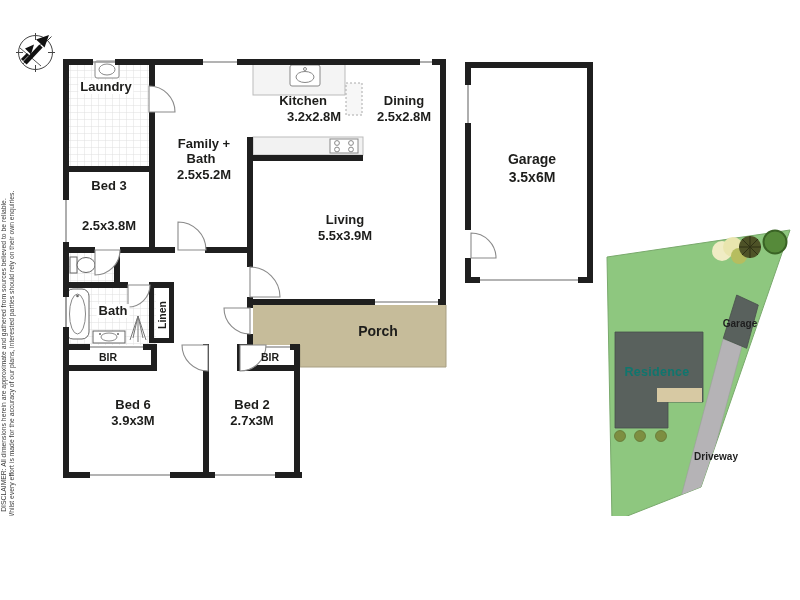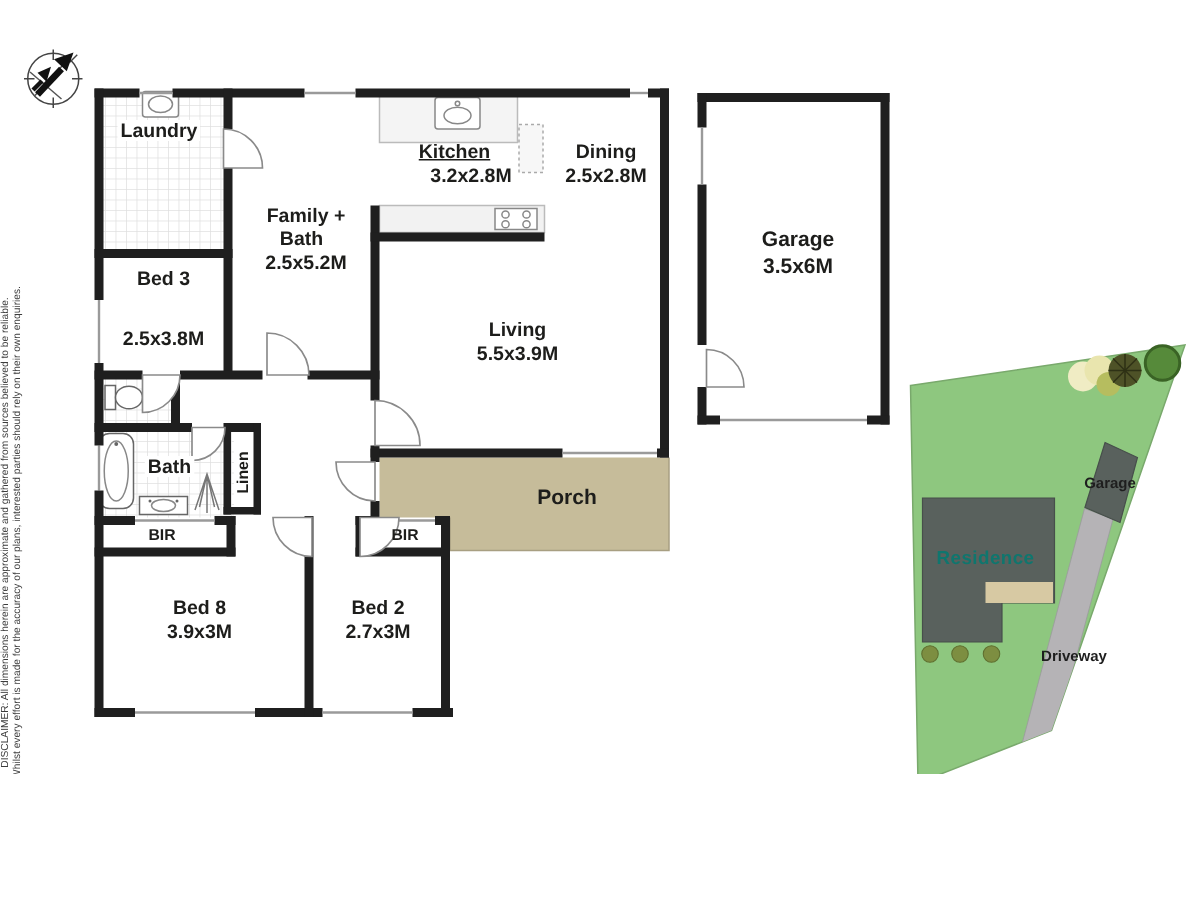--- a/index.html
+++ b/index.html
@@ -218,41 +218,41 @@
     </g>
   </g>
 </svg>
 
   <div class="lbl onTile" style="left:106px;top:87px;">Laundry</div>
   <div class="lbl" style="left:109px;top:186px;">Bed 3</div>
   <div class="lbl" style="left:109px;top:202px;margin-top:24px;">2.5x3.8M</div>
   <div class="lbl" style="left:204px;top:144px;">Family +</div>
   <div class="lbl" style="left:201px;top:159px;">Bath</div>
   <div class="lbl" style="left:204px;top:175px;">2.5x5.2M</div>
-  <div class="lbl" style="left:303px;top:101px;text-decoration:underline;">Kitchen</div>
+  <div class="lbl" style="left:303px;top:101px;">Kitchen</div>
   <div class="lbl" style="left:302px;top:117px;margin-left:12px;">3.2x2.8M</div>
   <div class="lbl" style="left:404px;top:101px;">Dining</div>
   <div class="lbl" style="left:404px;top:117px;">2.5x2.8M</div>
   <div class="lbl" style="left:345px;top:220px;">Living</div>
   <div class="lbl" style="left:345px;top:236px;">5.5x3.9M</div>
   <div class="lbl onTile" style="left:113px;top:311px;">Bath</div>
   <div class="lbl sm rot" style="left:162px;top:315px;">Linen</div>
   <div class="lbl sm" style="left:108px;top:357px;">BIR</div>
   <div class="lbl sm" style="left:270px;top:357px;">BIR</div>
-  <div class="lbl" style="left:133px;top:405px;">Bed 8</div>
+  <div class="lbl" style="left:133px;top:405px;">Bed 6</div>
   <div class="lbl" style="left:133px;top:421px;">3.9x3M</div>
   <div class="lbl" style="left:252px;top:405px;">Bed 2</div>
   <div class="lbl" style="left:252px;top:421px;">2.7x3M</div>
   <div class="lbl big" style="left:358px;top:331px;margin-left:20px;">Porch</div>
   <div class="lbl big" style="left:532px;top:159px;">Garage</div>
   <div class="lbl big" style="left:532px;top:177px;">3.5x6M</div>
 
   <div class="site-lbl res" style="left:657px;top:372px;">Residence</div>
   <div class="site-lbl small" style="left:740px;top:323px;">Garage</div>
-  <div class="site-lbl small" style="left:702px;top:438px;padding-left:28px;">Driveway</div>
+  <div class="site-lbl small" style="left:702px;top:456px;padding-left:28px;">Driveway</div>
 
   <div id="footer-line"></div>
 
   <div id="disclaimer">
     <div>DISCLAIMER: All dimensions herein are approximate and gathered from sources believed to be reliable.</div>
     <div>Whilst every effort is made for the accuracy of our plans, interested parties should rely on their own enquiries.</div>
   </div>
 
 </div>
 

